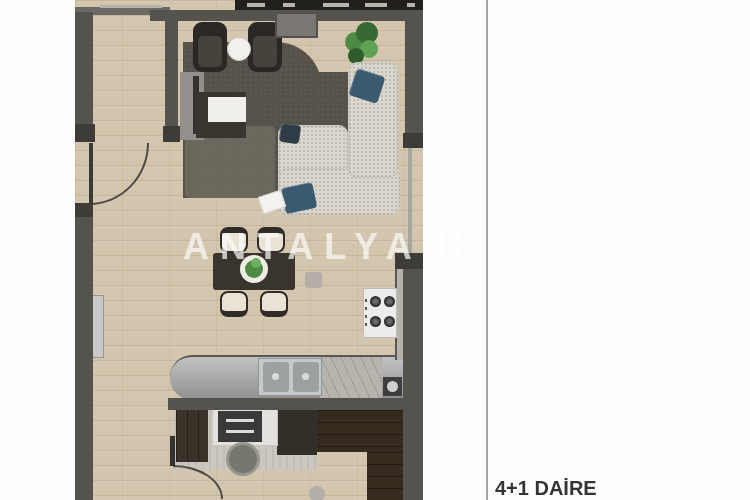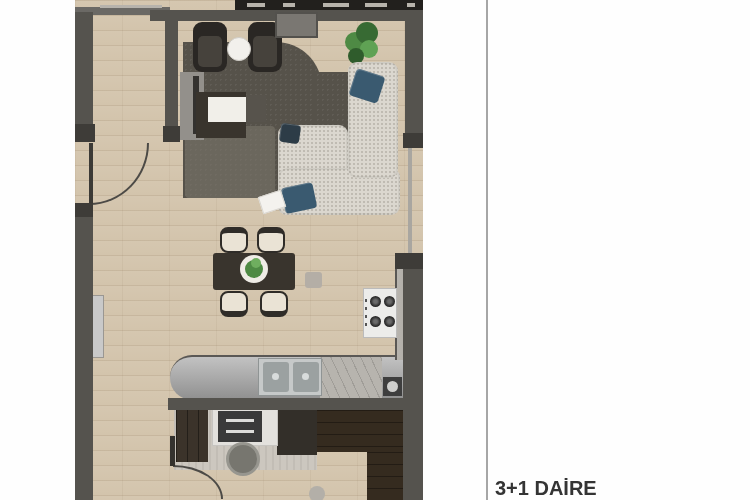--- a/index.html
+++ b/index.html
@@ -178,16 +178,17 @@
     <div class="wall" style="left:90px;top:12px;width:13px;height:118px;"></div>
     <div class="wall-cap" style="left:88px;top:126px;width:17px;height:16px;"></div>
     <div class="wall" style="left:330px;top:12px;width:18px;height:124px;"></div>
     <div class="wall-cap" style="left:328px;top:133px;width:20px;height:15px;"></div>
     <div class="wall-cap" style="left:333px;top:148px;width:4px;height:106px;background:#a9a6a0;"></div>
     <div class="wall-cap" style="left:320px;top:253px;width:28px;height:16px;"></div>
     <div class="wall" style="left:328px;top:253px;width:20px;height:247px;"></div>
     <div class="wall" style="left:93px;top:398px;width:255px;height:12px;"></div>
   </div>
 
+  <div class="watermark">ANTALYA H</div>
   <div class="divider"></div>
-  <div class="caption">3+1 DAİRE</div>
+  <div class="caption">4+1 DAİRE</div>
 
 </div>
 
 </body></html>

